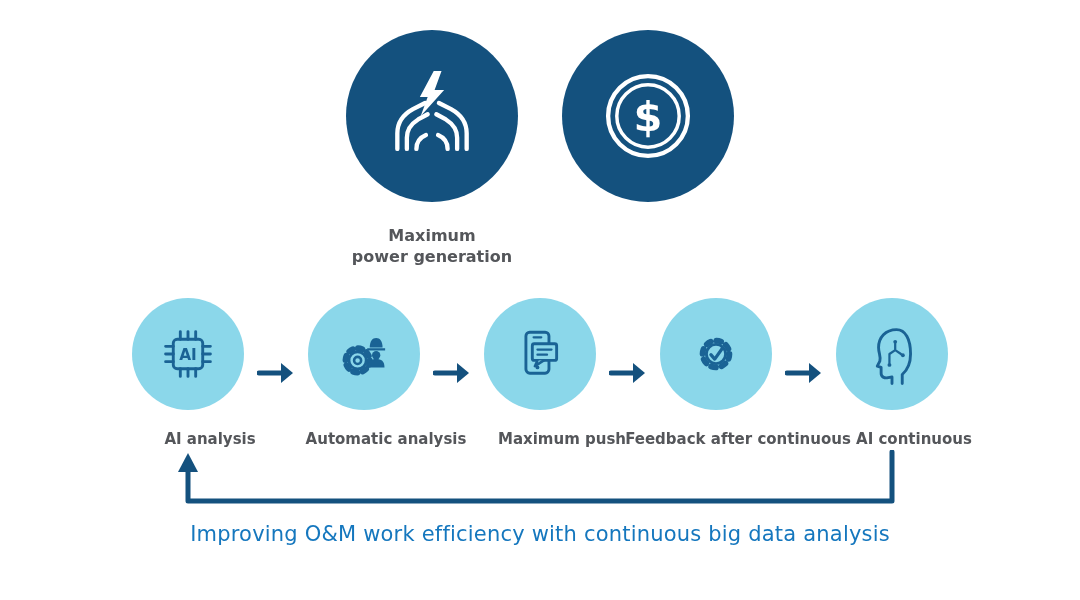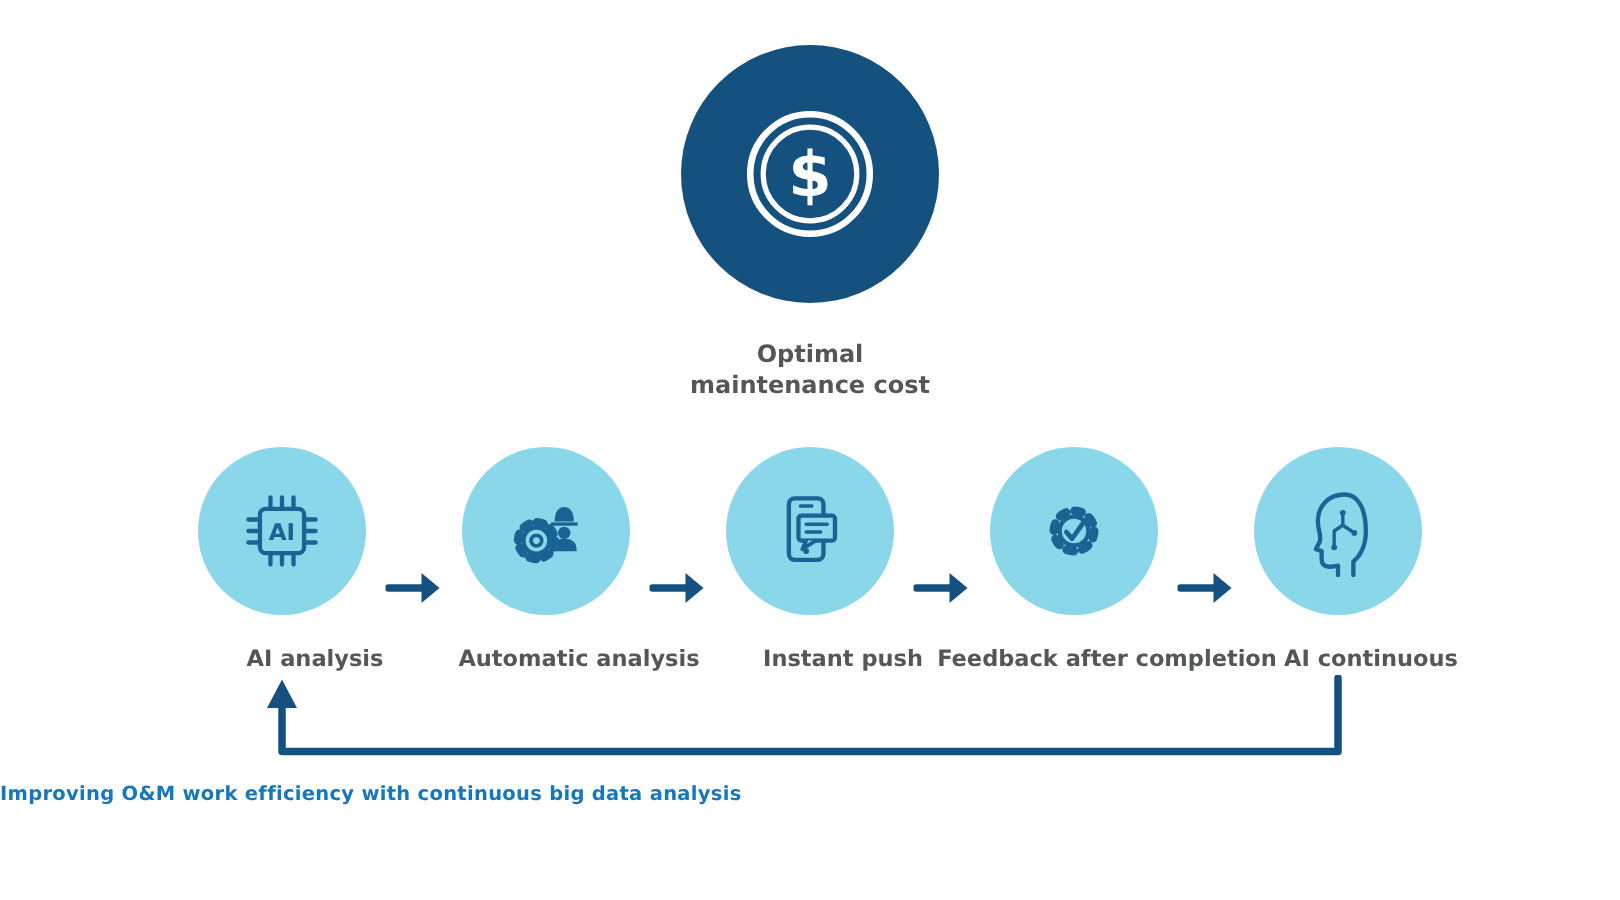--- a/index.html
+++ b/index.html
@@ -8,63 +8,78 @@
     font-family:"DejaVu Sans","Liberation Sans",sans-serif;overflow:hidden;
   }
   
   .benefits-row{position:absolute;top:30px;left:0;width:100%;display:flex;justify-content:center;gap:44px;}
   .benefit{width:172px;display:flex;flex-direction:column;align-items:center;}
   .benefit-circle{width:172px;height:172px;border-radius:50%;background:var(--dark-blue,#14517E);
     display:flex;align-items:center;justify-content:center;}
   .benefit-label{margin-top:24px;text-align:center;font-size:16px;line-height:1.3;
     color:var(--label-gray,#54565A);font-weight:700;white-space:pre-line;}
   
-  .process-row{position:absolute;top:298px;left:0;width:100%;display:flex;justify-content:center;align-items:flex-end;}
+  .process-row{position:absolute;top:298px;left:0;width:100%;display:flex;justify-content:center;align-items:center;}
   .step{width:112px;display:flex;flex-direction:column;align-items:center;}
   .step-circle{width:112px;height:112px;border-radius:50%;background:var(--cyan,#8BD7EA);
     display:flex;align-items:center;justify-content:center;}
   .step-label{margin-top:20px;font-size:15px;color:var(--label-gray,#54565A);font-weight:700;
     white-space:nowrap;width:max-content;margin-left:44px;}
   .arrow-cell{width:64px;height:112px;display:flex;align-items:center;justify-content:center;}
   
   .loop-svg{position:absolute;left:150px;top:450px;}
   
-  .caption{position:absolute;top:522px;left:0;width:100%;text-align:left;
-    font-size:13px;font-weight:bold;color:var(--caption-blue,#1577BE);letter-spacing:.2px;}
+  .caption{position:absolute;top:522px;left:0;width:100%;text-align:center;
+    font-size:21px;font-weight:normal;color:var(--caption-blue,#1577BE);letter-spacing:.2px;}
   
   svg *{stroke-linecap:round;stroke-linejoin:round;}
   .sw{stroke:#ffffff;fill:none;}
   .fw{fill:#ffffff;stroke:none;}
   .navy-line{stroke:var(--dark-blue,#14517E);fill:none;}
   .sb{stroke:var(--icon-blue,#1A6395);fill:none;}
   .fb{fill:var(--icon-blue,#1A6395);stroke:none;}
   .bubble{stroke:var(--icon-blue,#1A6395);fill:var(--cyan,#8BD7EA);}
   .sa{stroke:var(--arrow-blue,#14517E);fill:none;}
   .fa{fill:var(--arrow-blue,#14517E);stroke:none;}
   .icon-text{fill:#ffffff;font-weight:bold;font-family:"DejaVu Sans",sans-serif;}
   .chip-text{fill:var(--icon-blue,#1A6395);font-weight:bold;font-family:"DejaVu Sans",sans-serif;}
 </style>
 </head>
 <body>
 
 <div class="stage">
 
   <div class="benefits-row">
 
+    <div class="benefit">
+      <div class="benefit-circle">
+        <svg width="104" height="104" viewBox="0 0 120 120">
+          <path class="fw" d="M62 8 L46 38 H55 L47 60 L74 30 H63 L71 8 Z"></path>
+          <g class="sw" stroke-width="5">
+            <path d="M20 98 V80 C20 67 27 58 38 52 L52 45"></path>
+            <path d="M31 98 V85 C31 75 36 69 44 64 L55 58"></path>
+            <path d="M42 98 C42 90 46 85 53 82"></path>
+            <path d="M100 98 V80 C100 67 93 58 82 52 L68 45"></path>
+            <path d="M89 98 V85 C89 75 84 69 76 64 L65 58"></path>
+            <path d="M78 98 C78 90 74 85 67 82"></path>
+          </g>
+        </svg>
+      </div>
+      <div class="benefit-label">Maximum
+power generation</div>
+    </div>
 
     <div class="benefit">
       <div class="benefit-circle">
         <svg width="104" height="104" viewBox="0 0 120 120">
           <circle class="sw" stroke-width="5" cx="60" cy="60" r="46"></circle>
           <circle class="sw" stroke-width="4" cx="60" cy="60" r="36"></circle>
           <text class="icon-text" x="60" y="77" font-size="48" text-anchor="middle">$</text>
         </svg>
       </div>
-      <div class="benefit-label">Optimal
-maintenance cost</div>
     </div>
 
 
   </div>
 
   <div class="process-row">
 
     <div class="step">
       <div class="step-circle">
         <svg width="64" height="64" viewBox="0 0 100 100">
@@ -111,39 +126,39 @@
       <div class="step-circle">
         <svg width="64" height="64" viewBox="0 0 100 100">
           <rect class="sb" stroke-width="4.5" x="28" y="16" width="36" height="64" rx="6"></rect>
           <path class="sb" stroke-width="3.5" d="M40 24 H52"></path>
           <circle class="fb" cx="46" cy="71" r="3"></circle>
           <rect class="bubble" stroke-width="4.5" x="38" y="34" width="38" height="26" rx="3"></rect>
           <path class="bubble" stroke-width="4" d="M46 60 L42 69 L56 60"></path>
           <path class="sb" stroke-width="3.5" d="M46 43 H68 M46 51 H61"></path>
         </svg>
       </div>
-      <div class="step-label">Instant push</div>
+      <div class="step-label">Maximum push</div>
     </div>
 
     <div class="arrow-cell">
       <svg width="38" height="26" viewBox="0 0 38 26">
         <path class="sa" stroke-width="5" d="M2 13 H24"></path>
         <path class="fa" d="M24 3 L36 13 L24 23 Z"></path>
       </svg>
     </div>
 
     <div class="step">
       <div class="step-circle">
         <svg width="64" height="64" viewBox="0 0 100 100">
           <circle class="sb" cx="50" cy="50" r="21" stroke-width="9" stroke-dasharray="7.5 9"></circle>
           <circle class="sb" cx="50" cy="50" r="15" stroke-width="4.5"></circle>
           <path class="sb" stroke-width="5" d="M42 51 L48 58 L60 41"></path>
         </svg>
       </div>
-      <div class="step-label">Feedback after completion</div>
+      <div class="step-label">Feedback after continuous</div>
     </div>
 
     <div class="arrow-cell">
       <svg width="38" height="26" viewBox="0 0 38 26">
         <path class="sa" stroke-width="5" d="M2 13 H24"></path>
         <path class="fa" d="M24 3 L36 13 L24 23 Z"></path>
       </svg>
     </div>
 
     <div class="step">

